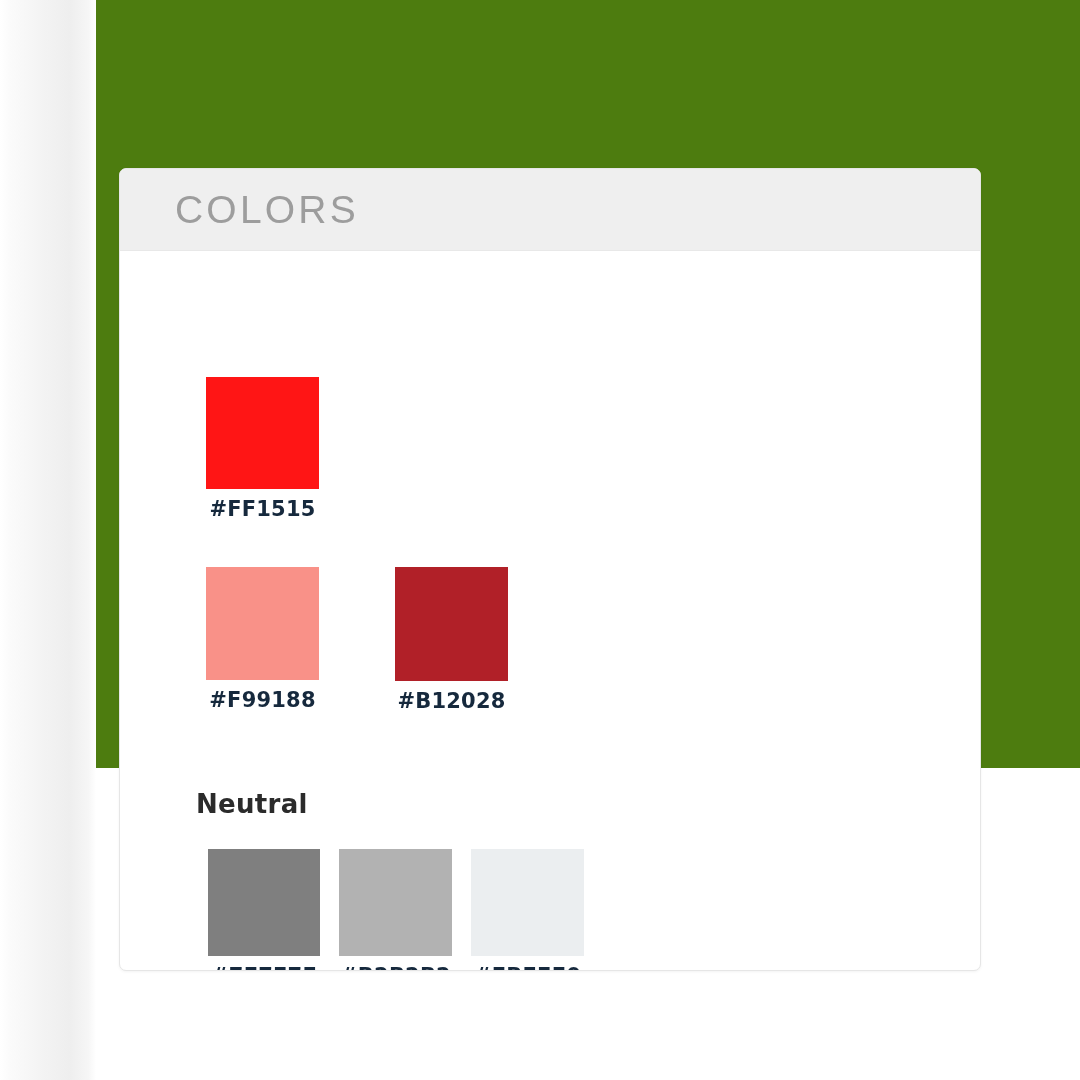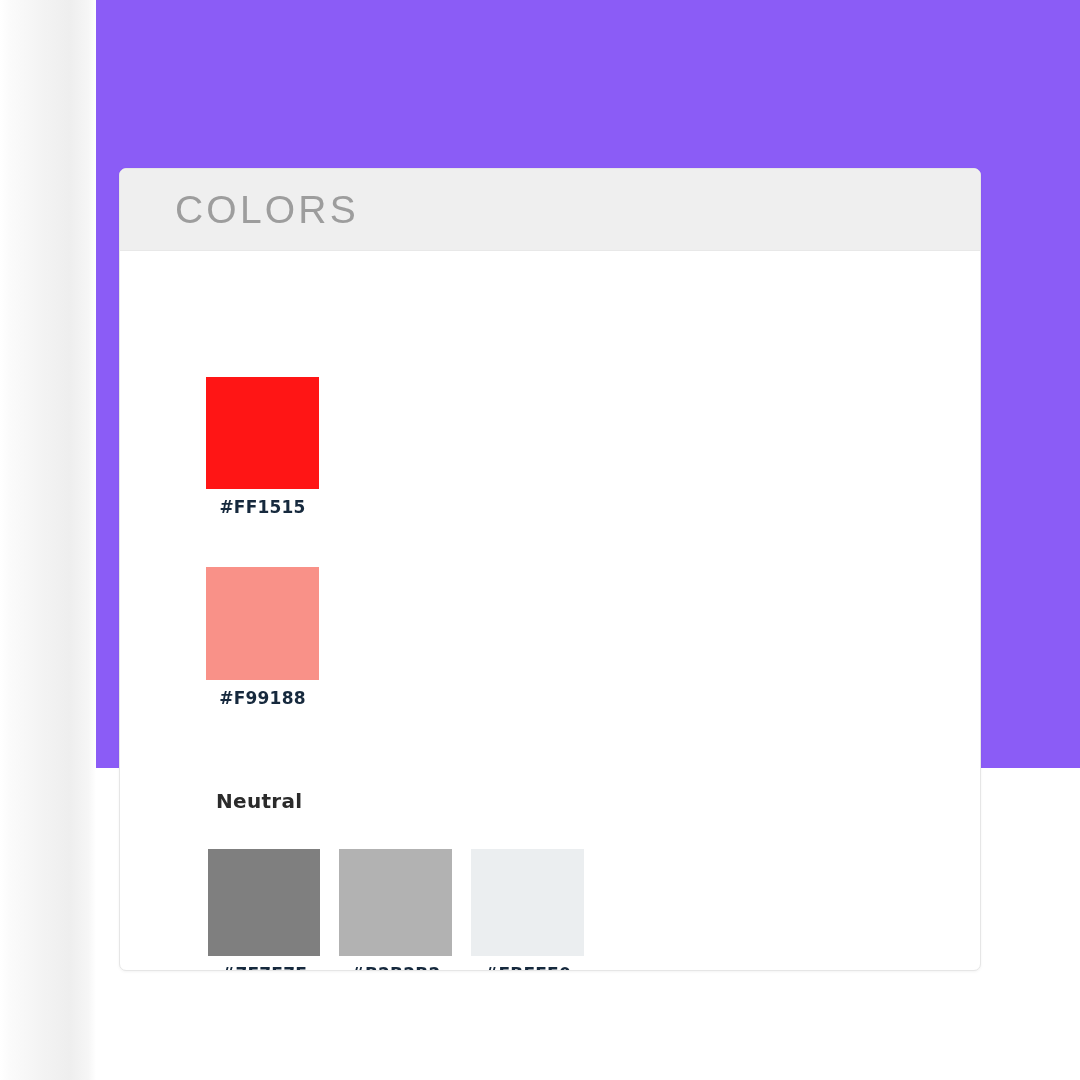--- a/index.html
+++ b/index.html
@@ -11,21 +11,21 @@
     overflow: hidden;
     background: #ffffff;
     font-family: "DejaVu Sans", sans-serif;
   }
 
   
   #page {
     position: relative;
     width: 1080px;
     height: 768px;
-    background: #8b5cf6;
+    background: #4d7c0f;
   }
 
   .bg-shade-left {
     position: absolute;
     left: 0px;
     top: 0px;
     width: 96px;
     height: 1080px;
     background: linear-gradient(to right,
                 #ffffff 0%,
@@ -103,35 +103,35 @@
     align-items: center;
   }
 
   .swatch {
     display: block;
   }
 
   .swatch-label {
     margin-top: 8px;
     font-family: "DejaVu Sans", sans-serif;
-    font-size: 17px;
+    font-size: 21px;
     font-weight: bold;
     letter-spacing: 0.2px;
     color: #16293d;
     white-space: nowrap;
     text-align: left;
   }
 
   
   .section-heading {
     position: absolute;
-    left: 96px;
+    left: 76px;
     top: 538px;
     font-family: "DejaVu Sans", sans-serif;
-    font-size: 20px;
+    font-size: 26px;
     font-weight: bold;
     letter-spacing: 0.3px;
     color: #2b2b2b;
   }
 </style>
 </head>
 <body>
 
 <div id="page">
 
@@ -151,20 +151,24 @@
             <div class="swatch" style="background: rgb(255, 21, 21); width: 113px; height: 112px;"></div>
             <div class="swatch-label" style="color: rgb(22, 41, 61);">#FF1515</div>
           </div>
         </div>
 
       <div class="swatch-row row-primary-2">
           <div class="swatch-cell">
             <div class="swatch" style="background: rgb(249, 145, 136); width: 113px; height: 113px;"></div>
             <div class="swatch-label" style="color: rgb(22, 41, 61);">#F99188</div>
           </div>
+          <div class="swatch-cell">
+            <div class="swatch" style="background: rgb(177, 32, 40); width: 113px; height: 114px;"></div>
+            <div class="swatch-label" style="color: rgb(22, 41, 61);">#B12028</div>
+          </div>
         </div>
 
       <div class="section-heading">Neutral</div>
 
       <div class="swatch-row row-neutral">
           <div class="swatch-cell">
             <div class="swatch" style="background: rgb(127, 127, 127); width: 112px; height: 107px;"></div>
             <div class="swatch-label" style="color: rgb(22, 41, 61);">#7F7F7F</div>
           </div>
           <div class="swatch-cell">

